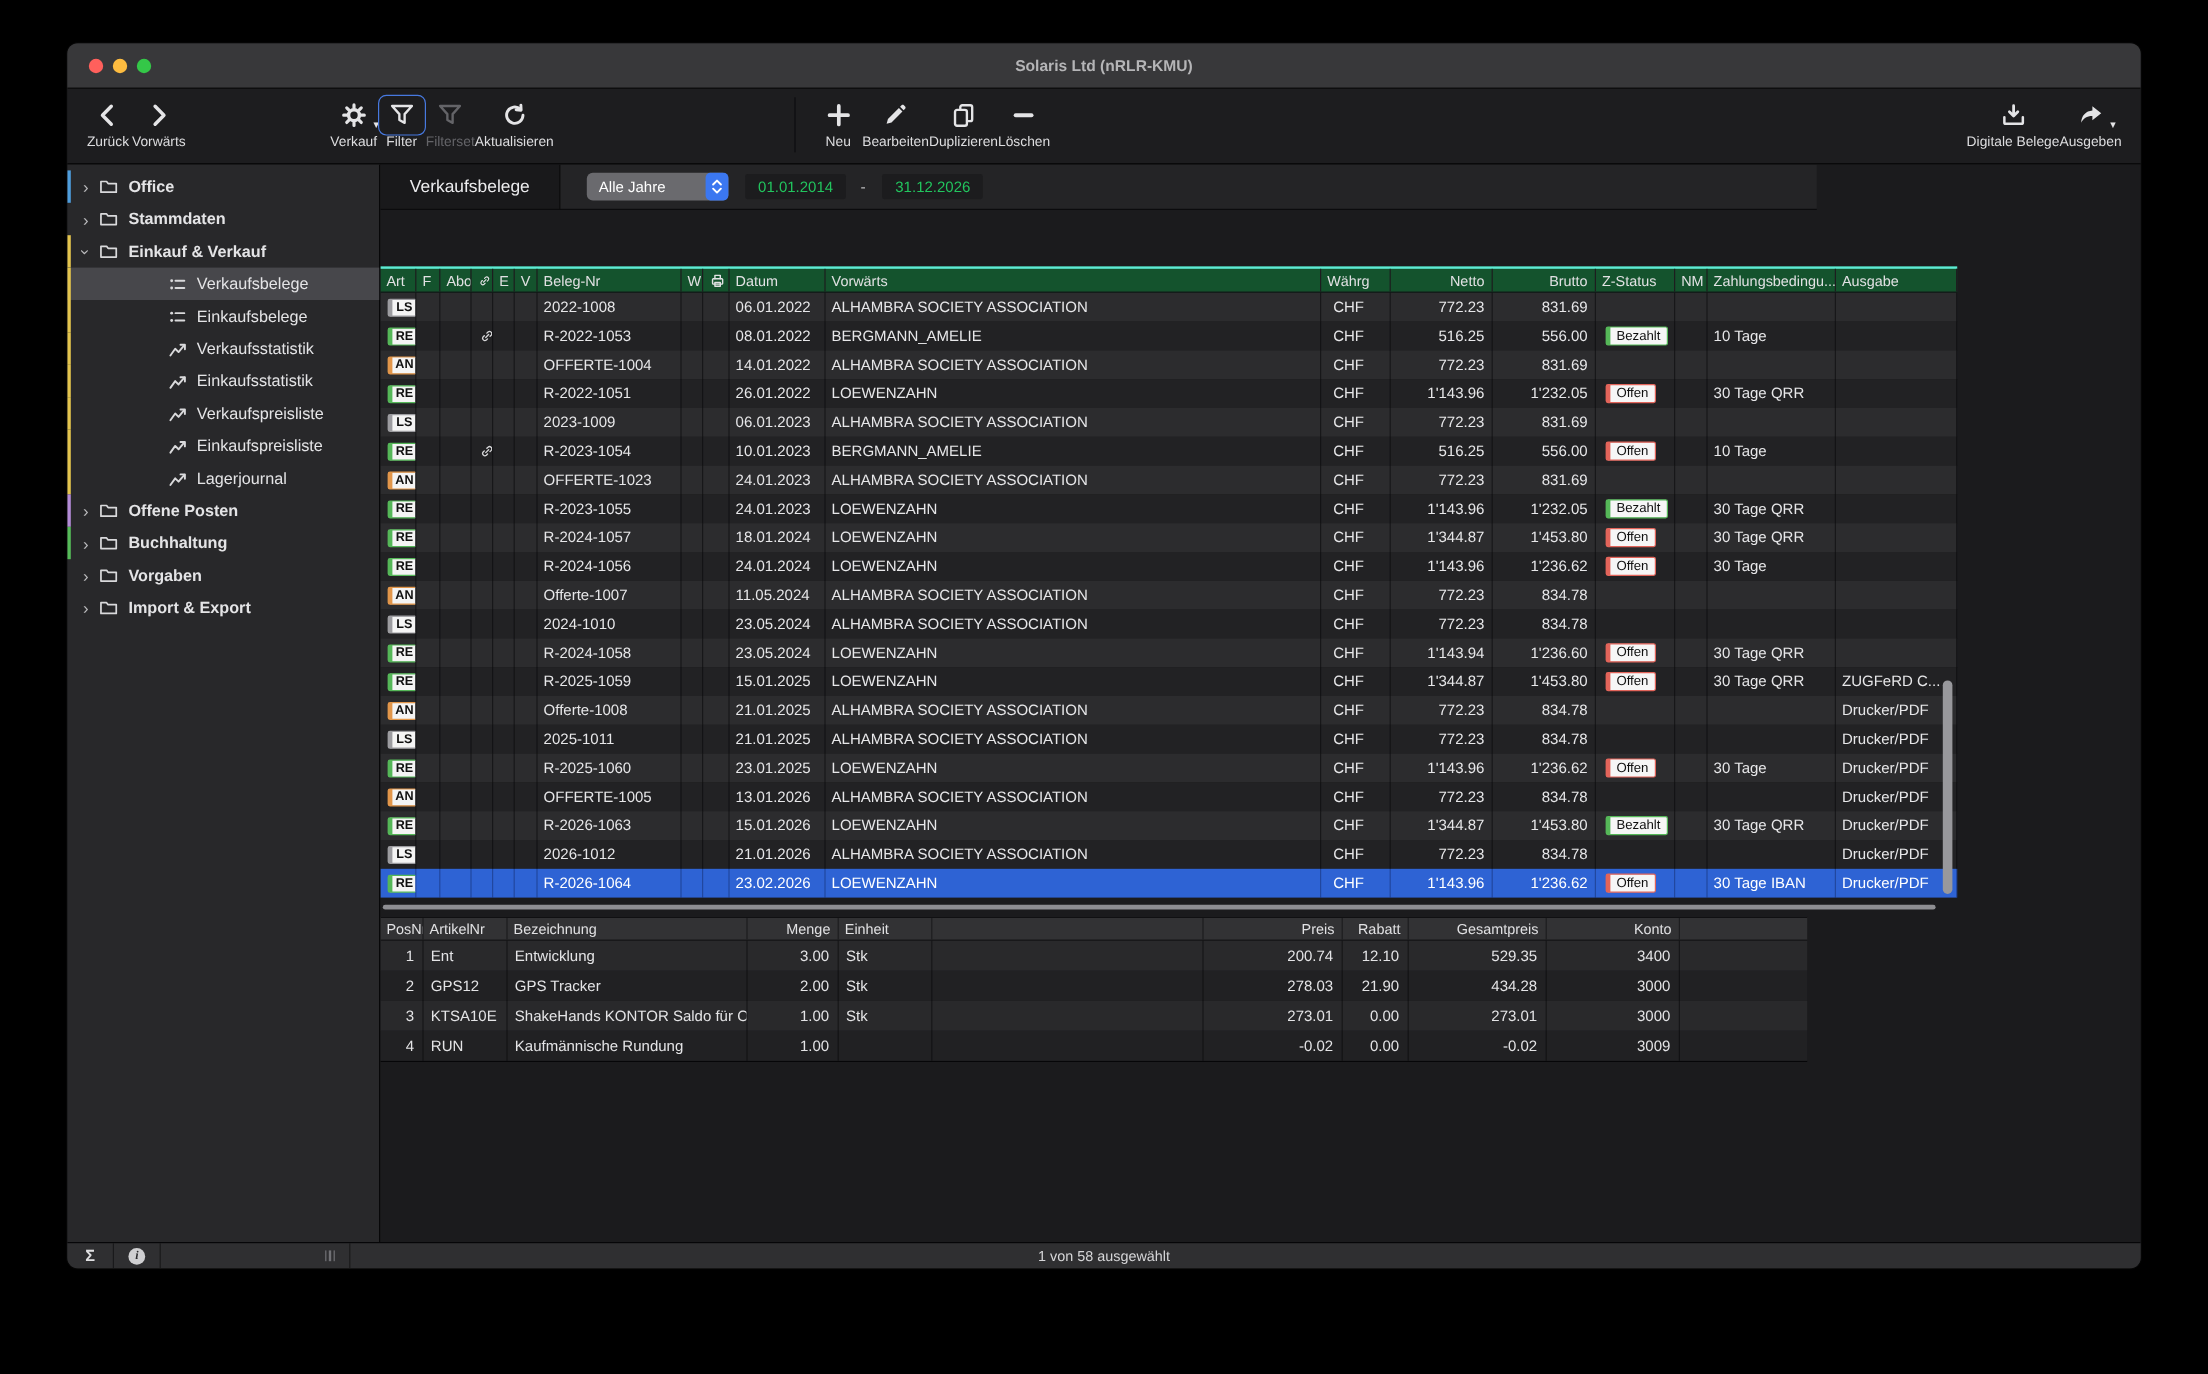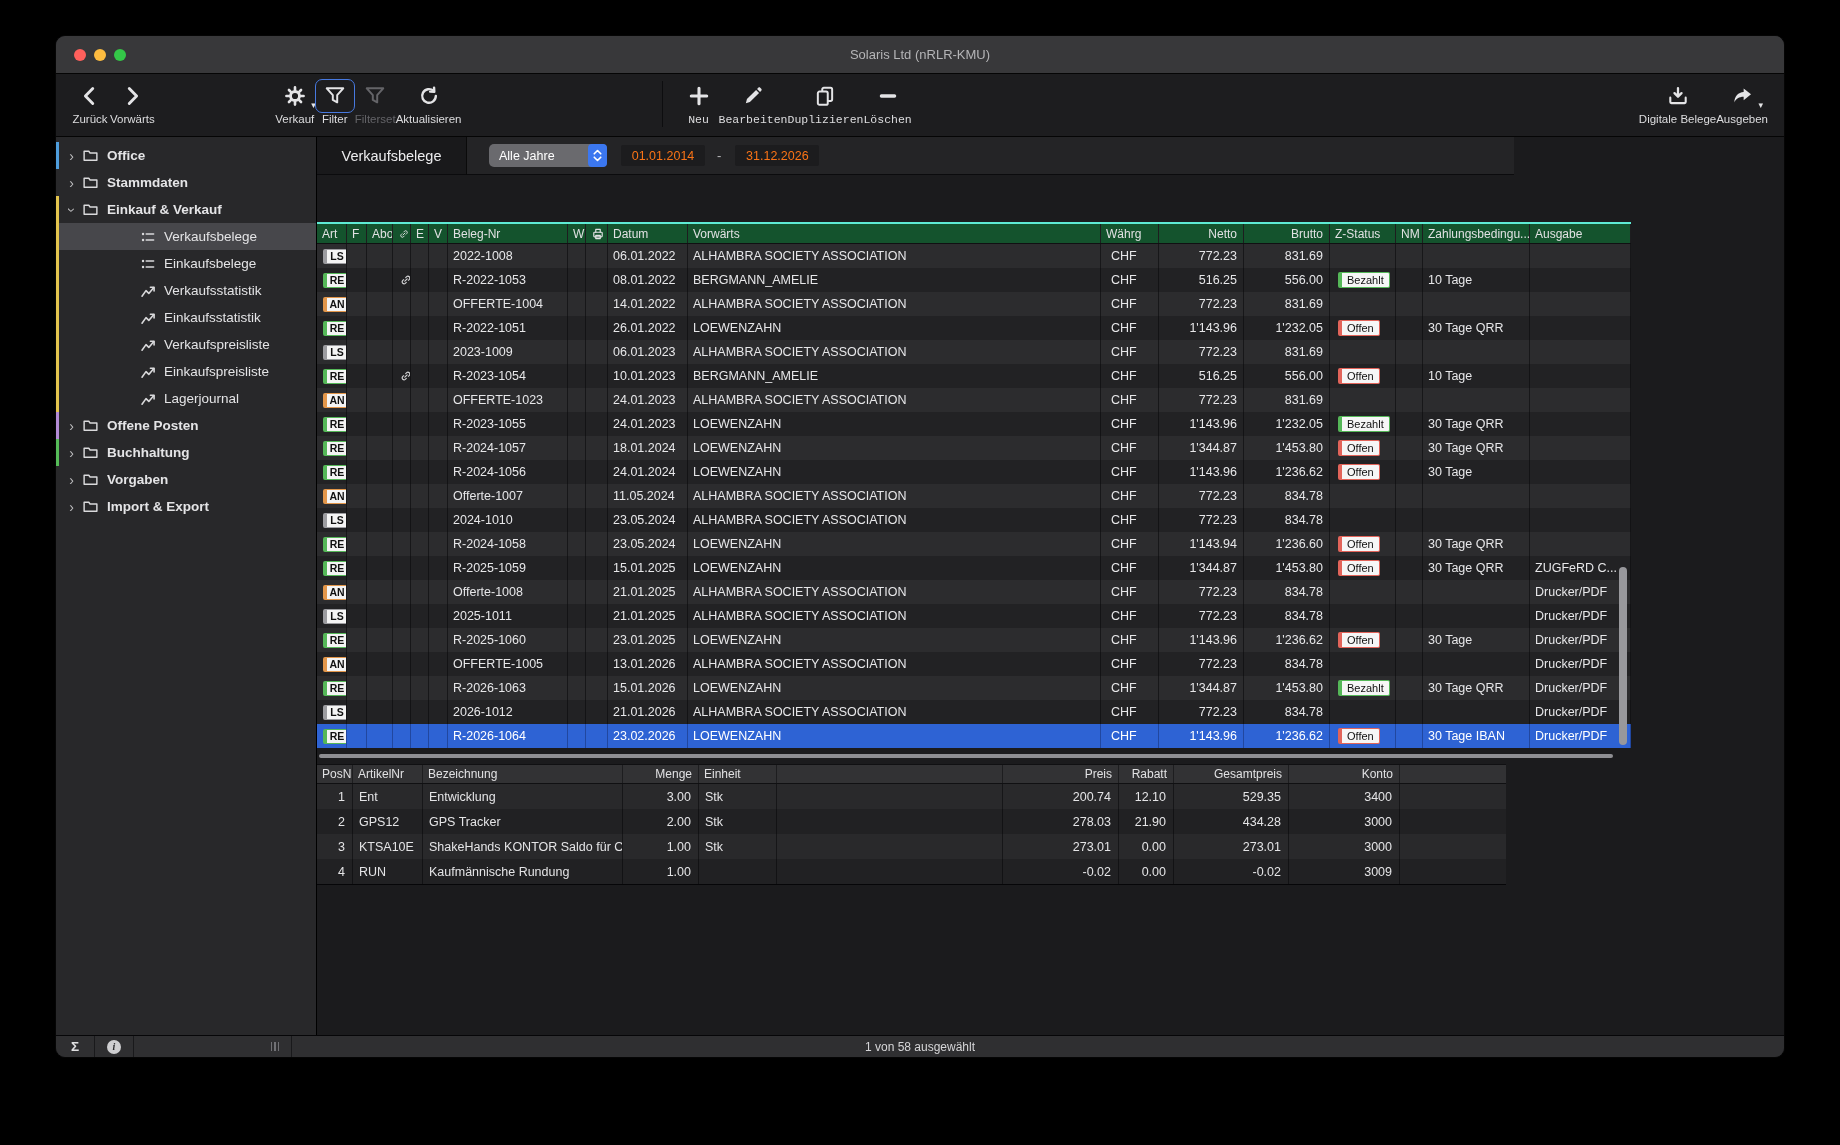--- a/index.html
+++ b/index.html
@@ -8,21 +8,21 @@
   .stage { position:relative; width:1840px; height:1145px; }
   .window { position:absolute; left:55px; top:35px; width:1730px; height:1023px;
     background:#1b1b1d; border-radius:10px; overflow:hidden; display:flex; flex-direction:column;
     box-shadow:0 25px 70px rgba(0,0,0,.7); border:1px solid #050505; }
 
   
   .titlebar { height:38px; flex:none; background:#38383a; border-bottom:1px solid #050505;
     display:flex; align-items:center; justify-content:center; position:relative; }
   .lights { position:absolute; left:18px; top:13px; display:flex; gap:8px; }
   .light { width:12px; height:12px; border-radius:50%; }
-  .title { color:#b5b5b7; font-weight:normal; font-size:13px; }
+  .title { color:#b5b5b7; font-weight:bold; font-size:13px; }
 
   
   .headrow { height:63px; flex:none; display:flex; background:#1d1d1f; border-bottom:1px solid #050505; }
   .sidehead { width:230px; flex:none; background:#343436; border-right:1px solid #0a0a0a;
     display:flex; align-items:center; padding-left:26px; gap:13px; }
   .avatar { width:37px; height:37px; border-radius:50%; background:#eaf5df; flex:none; }
   .acct-name { font-size:14.5px; font-weight:bold; color:#ececee; white-space:nowrap; }
   .acct-sub { font-size:11.5px; color:#c8c8ca; margin-top:2px; }
   .toolbar { flex:1; display:flex; align-items:flex-start; padding-top:5px; }
   .tgroup { display:flex; }
@@ -56,21 +56,21 @@
   .filterbar { position:absolute; top:0; left:0; right:0; height:38px; display:flex; }
   .fb-title-block { width:149px; flex:none; background:#19191b; display:flex; align-items:center;
     justify-content:center; font-size:14.5px; color:#ececee; border-bottom:1px solid #0b0b0d; }
   .fb-controls { width:1048px; flex:none; background:#242426; display:flex; align-items:center;
     border-left:1px solid #0a0a0a; border-bottom:1px solid #0b0b0d; }
   .yearsel { margin-left:22px; width:118px; height:23px; background:#6a6a6e; border-radius:5px;
     display:flex; align-items:center; color:#fff; font-size:12.5px; }
   .yearsel .ylabel { padding-left:10px; }
   .yearsel .caps { margin-left:auto; width:19px; height:23px; background:#3b77f0;
     border-radius:4px; display:flex; align-items:center; justify-content:center; }
-  .datebox { margin-left:14px; width:84px; height:21px; background:#1c1c1e; color:#f97316;
+  .datebox { margin-left:14px; width:84px; height:21px; background:#1c1c1e; color:#22c55e;
     font-size:12.5px; display:flex; align-items:center; justify-content:center; border-radius:2px; }
   .datedash { color:#bababc; margin-left:12px; font-size:13px; }
   .fb-dark { flex:1; background:#1b1b1d; display:flex; align-items:center; justify-content:flex-end;
     border-bottom:1px solid #0b0b0d; }
   .search { width:212px; height:23px; margin-right:26px; border:1px solid #3e3e42; border-radius:12px;
     background:#212123; display:flex; align-items:center; padding-left:8px; gap:6px;
     color:#8a8a8e; font-size:13px; }
 
   
   .tablehead { position:absolute; top:85px; left:0; width:1314px; height:22px; display:grid;
@@ -196,21 +196,21 @@
               <div class="icwrap">
                 <svg class="ic" width="22" height="22" viewBox="0 0 20 20">
                   <path class="st" style="stroke-width:2.2" d="M16.2 10 A6.2 6.2 0 1 1 14.2 5.4"></path>
                   <path class="st" style="stroke-width:2.2" d="M14.6 2.4 L14.8 6.2 L11 6.0"></path>
                 </svg>
               </div>
               <div class="tlabel">Aktualisieren</div>
             </div>
           </div>
           <div class="tb-divider" style="margin-left: 200px;"></div>
-          <div class="tgroup" style="margin-left: 16px; font-family: Liberation Mono, monospace;">
+          <div class="tgroup" style="margin-left: 16px;">
             <div class="tbtn">
               <div class="icwrap">
                 <svg class="ic" width="22" height="22" viewBox="0 0 20 20">
                   <path class="st" style="stroke-width:2.8" d="M10 3 V17 M3 10 H17"></path>
                 </svg>
               </div>
               <div class="tlabel">Neu</div>
             </div>
             <div class="tbtn">
               <div class="icwrap">

